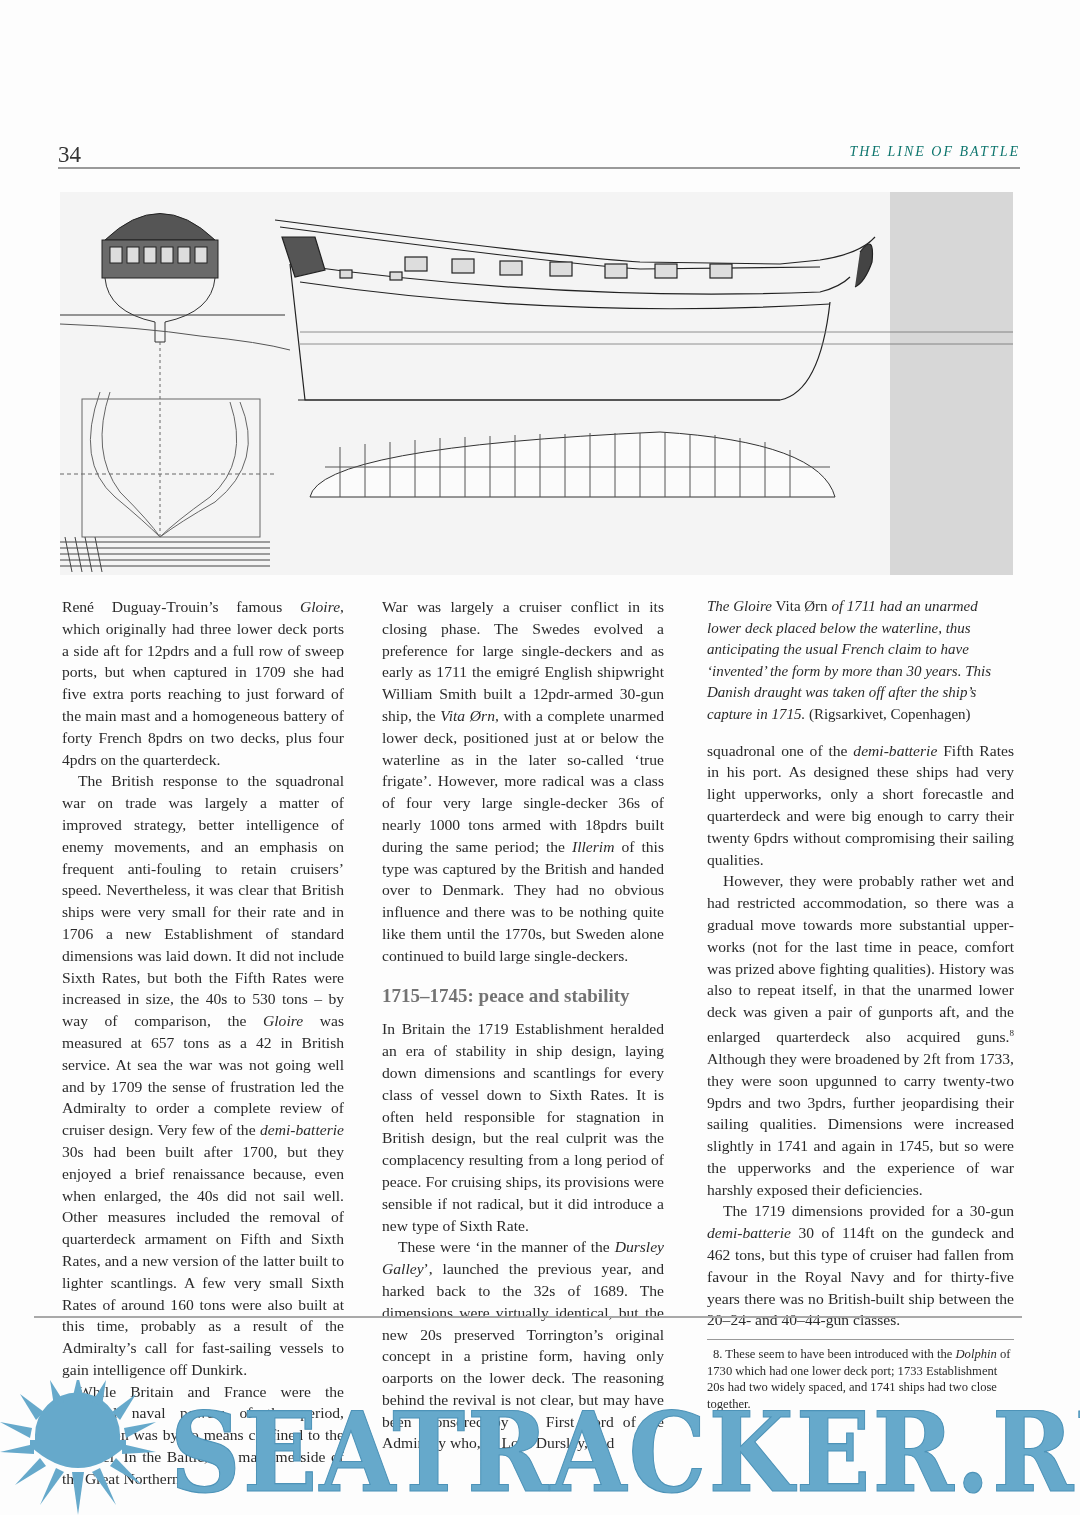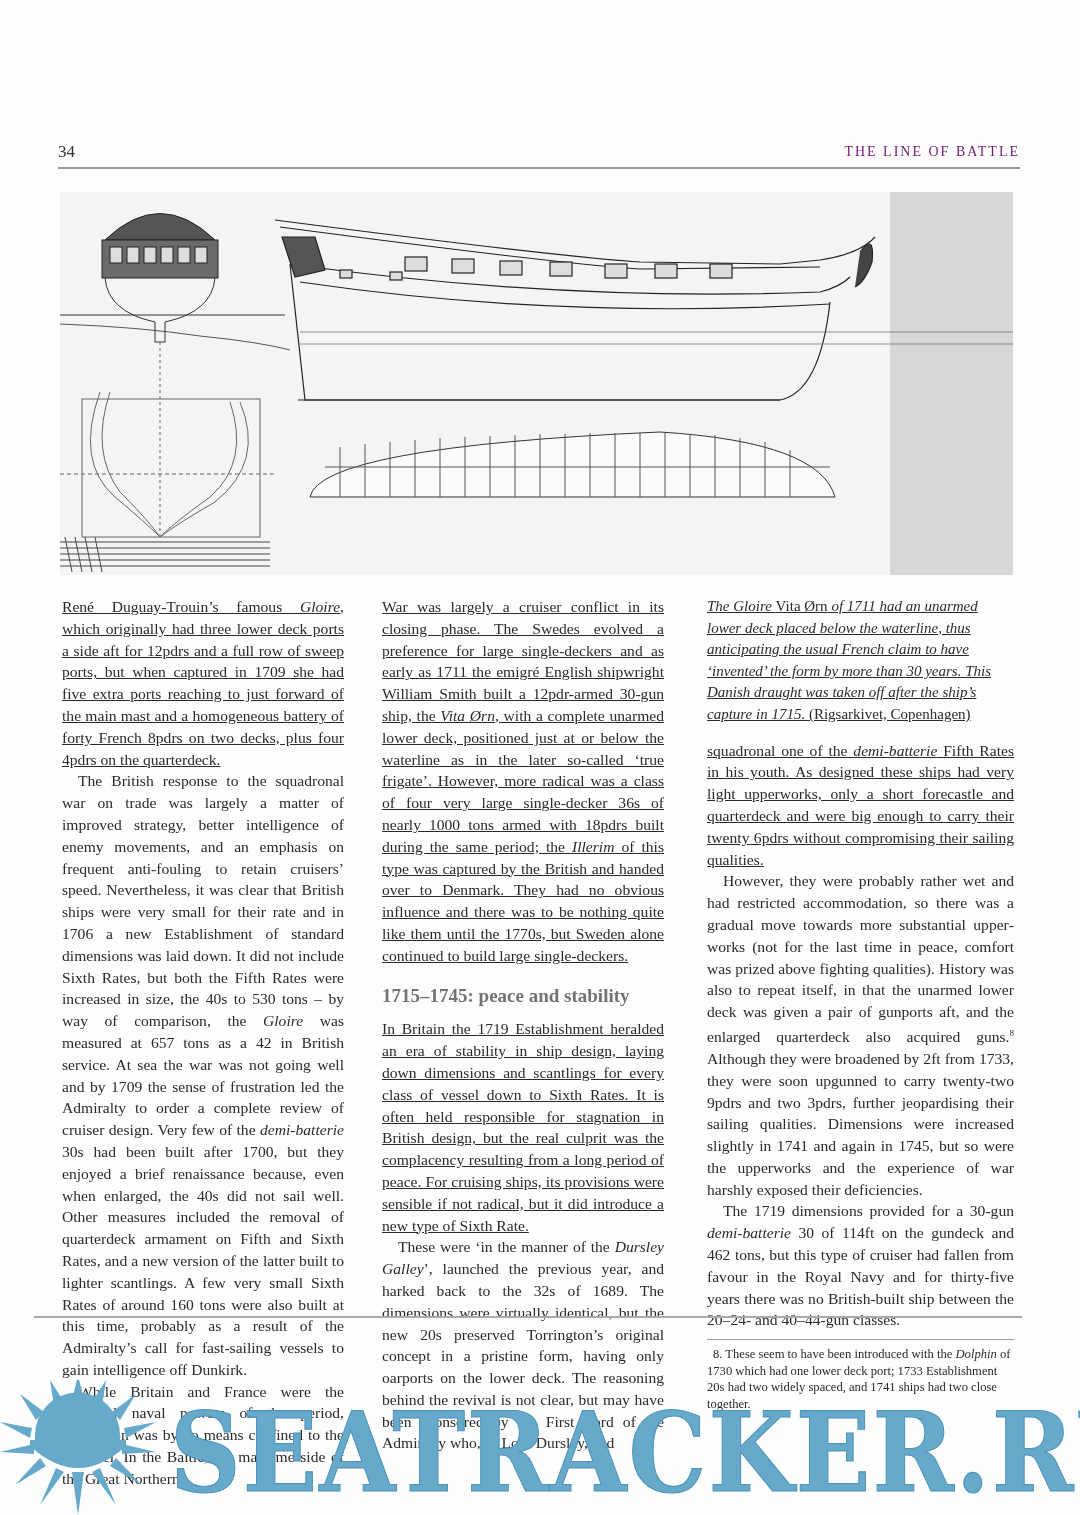--- a/index.html
+++ b/index.html
@@ -1,30 +1,30 @@
 <!DOCTYPE html>
 <html><head>
 <meta charset="utf-8">
 <style>
   html, body { margin: 0; padding: 0; }
   body {
     width: 1080px; height: 1515px; background: #fdfdfd; position: relative; overflow: hidden;
     font-family: "Liberation Serif", "DejaVu Serif", serif; color: #2a2a2a;
   }
   .running-head { position: absolute; left: 58px; right: 60px; top: 142px; height: 22px; }
-  .page-num { position: absolute; left: 0; top: 0; font-size: 17px; color: #333; }
-  .running-title { position: absolute; right: 0; top: 2px; font-size: 14px; letter-spacing: 2px; color: #701a75; }
+  .page-num { position: absolute; left: 0; top: 0; font-size: 23px; color: #333; }
+  .running-title { position: absolute; right: 0; top: 2px; font-size: 14px; letter-spacing: 2px; color: #0f766e; font-style: italic; }
   .head-rule { position: absolute; left: 58px; right: 60px; top: 167px; height: 2px; background: #9a9a9a; }
 
   .figure { position: absolute; left: 60px; top: 192px; width: 953px; height: 383px; background: #f3f3f3; overflow: hidden; }
   .figure svg { width: 100%; height: 100%; display: block; }
 
   .col { position: absolute; top: 596px; font-size: 15.6px; line-height: 21.8px; text-align: justify; hyphens: manual; }
   .col p { margin: 0; text-indent: 16px; }
-  .col p.noindent { text-indent: 0; text-decoration: underline; }
+  .col p.noindent { text-indent: 0; }
   .col1 { left: 62px; width: 282px; }
   .col2 { left: 382px; width: 282px; }
   .col3 { left: 707px; width: 307px; }
   .col3 .body { margin-top: 14px; }
   .caption { font-style: italic; font-size: 15px; line-height: 21.6px; text-align: left; margin-bottom: 0; }
   .caption .up { font-style: normal; }
   h3.section { font-size: 19px; font-weight: bold; margin: 18px 0 12px 0; color: #737373; }
   .fn-rule { height: 1px; background: #999; margin: 8px 0 6px 0; }
   .footnote { font-size: 12.6px; line-height: 16.5px; text-align: left; }
   .footnote p { margin: 0; text-indent: 6px; }
@@ -153,21 +153,21 @@
 <div class="col col2">
   <p class="noindent"><span>War was largely a cruiser conflict in its closing phase. The Swedes evolved a preference for large single-deckers and as early as 1711 the emigré English shipwright William Smith built a 12pdr-armed 30-gun ship, the </span><i>Vita Ørn</i><span>, with a complete unarmed lower deck, posi­tioned just at or below the waterline as in the later so-called ‘true frigate’. However, more radical was a class of four very large single-decker 36s of nearly 1000 tons armed with 18pdrs built during the same period; the </span><i>Illerim</i><span> of this type was captured by the British and handed over to Denmark. They had no ob­vious influence and there was to be nothing quite like them until the 1770s, but Sweden alone continued to build large single-deckers.</span></p>
   <h3 class="section">1715–1745: peace and stability</h3>
   <p class="noindent">In Britain the 1719 Establishment heralded an era of stability in ship design, laying down di­mensions and scantlings for every class of ves­sel down to Sixth Rates. It is often held responsible for stagnation in British design, but the real culprit was the complacency resulting from a long period of peace. For cruising ships, its provisions were sensible if not radical, but it did introduce a new type of Sixth Rate.</p>
   <p><span>These were ‘in the manner of the </span><i>Dursley Galley</i><span>’, launched the previous year, and harked back to the 32s of 1689. The dimensions were virtually identical, but the new 20s preserved Torrington’s original concept in a pristine form, having only oarports on the lower deck. The reasoning behind the revival is not clear, but may have been sponsored by the First Lord of the Admiralty who, as Lord Dursley, had</span></p>
 </div>
 
 <div class="col col3">
   <p class="noindent caption"><span>The Gloire </span><span class="up">Vita Ørn</span><span> of 1711 had an unarmed lower deck placed below the waterline, thus anticipating the usual French claim to have ‘invented’ the form by more than 30 years. This Danish draught was taken off after the ship’s capture in 1715.</span><span class="up"> (Rigsarkivet, Copenhagen)</span></p>
   <div class="body">
-    <p class="noindent"><span>squadronal one of the </span><i>demi-batterie</i><span> Fifth Rates in his youth. As designed these ships had very light upperworks, only a short forecastle and quarterdeck and were big enough to carry their twenty 6pdrs without compromising their sailing qualities.</span></p>
+    <p class="noindent"><span>squadronal one of the </span><i>demi-batterie</i><span> Fifth Rates in his port. As designed these ships had very light upperworks, only a short forecastle and quarterdeck and were big enough to carry their twenty 6pdrs without compromising their sailing qualities.</span></p>
     <p><span>However, they were probably rather wet and had restricted accommodation, so there was a gradual move towards more substantial upper­works (not for the last time in peace, comfort was prized above fighting qualities). History was also to repeat itself, in that the unarmed lower deck was given a pair of gunports aft, and the enlarged quarterdeck also acquired guns.</span><sup>8</sup><span> Although they were broadened by 2ft from 1733, they were soon upgunned to carry twenty-two 9pdrs and two 3pdrs, further jeopardising their sailing qualities. Dimensions were increased slightly in 1741 and again in 1745, but so were the upperworks and the ex­perience of war harshly exposed their deficiencies.</span></p>
     <p><span>The 1719 dimensions provided for a 30-gun </span><i>demi-batterie</i><span> 30 of 114ft on the gundeck and 462 tons, but this type of cruiser had fallen from favour in the Royal Navy and for thirty-five years there was no British-built ship be­tween the 20–24- and 40–44-gun classes.</span></p>
   </div>
   <div class="fn-rule"></div>
   <div class="footnote">
     <p><span>8. These seem to have been introduced with the </span><i>Dolphin</i><span> of 1730 which had one lower deck port; 1733 Establishment 20s had two widely spaced, and 1741 ships had two close together.</span></p>
   </div>
 </div>
 
 <div class="bottom-rule"></div>

